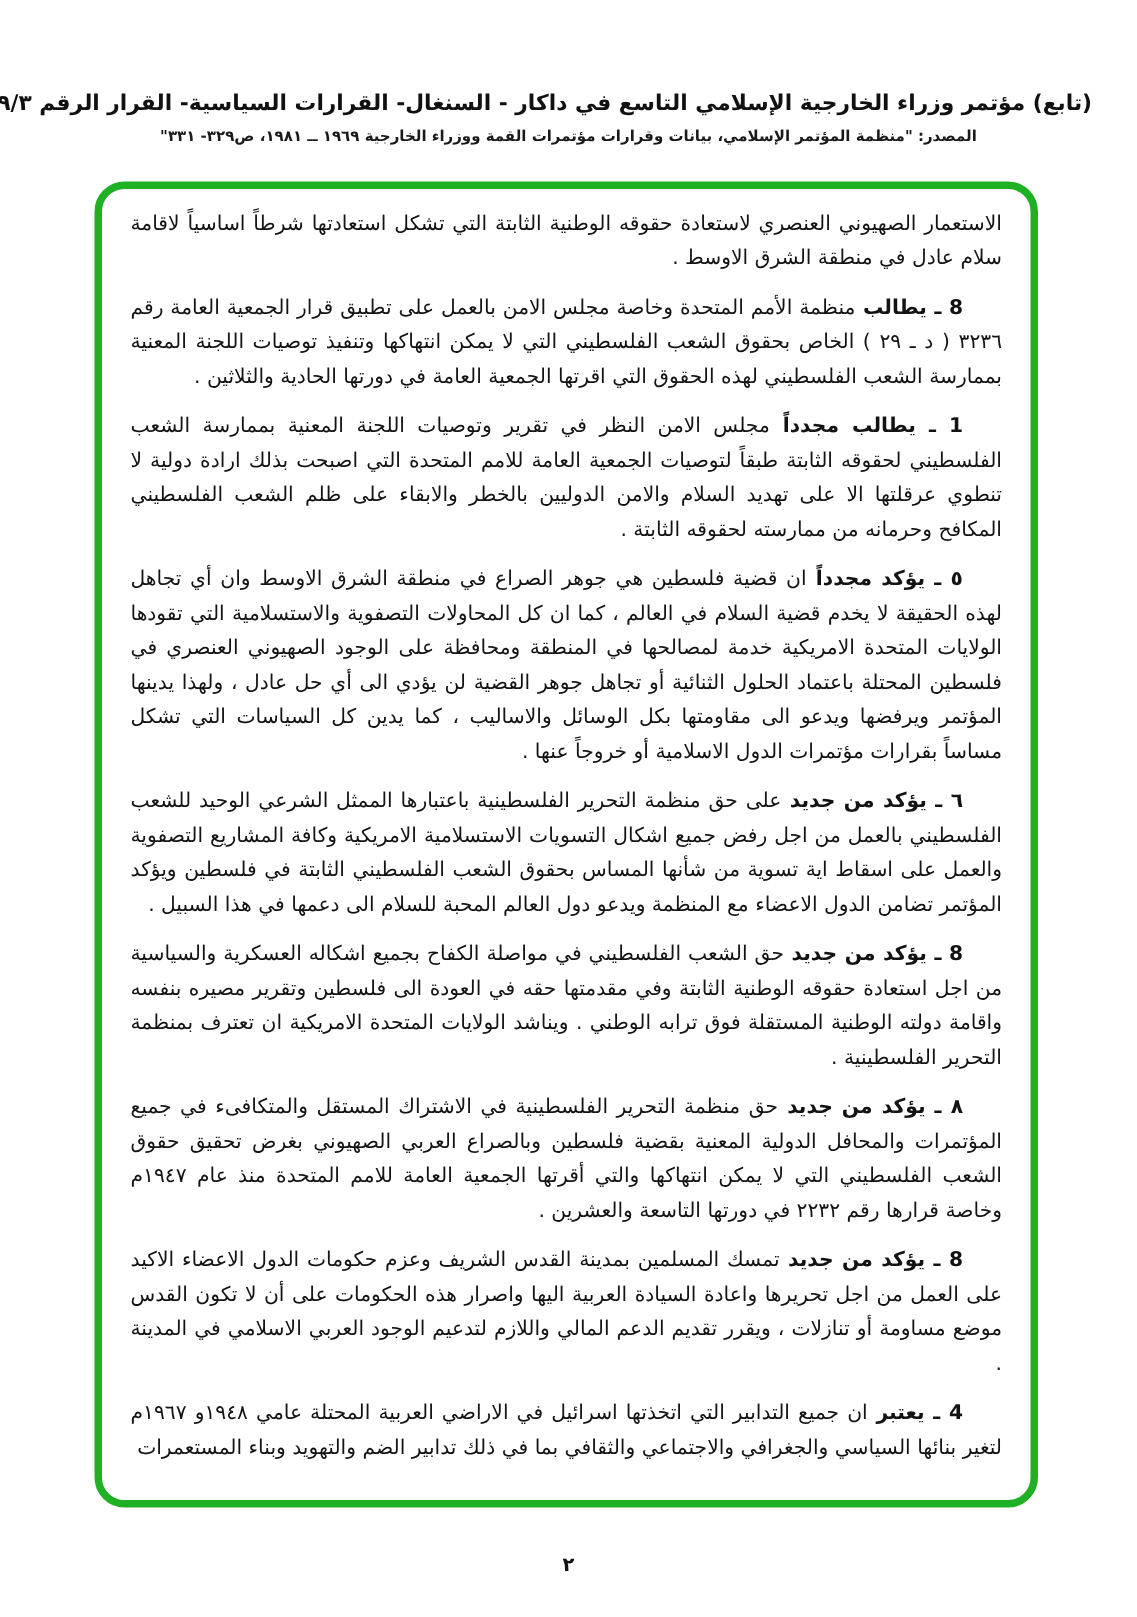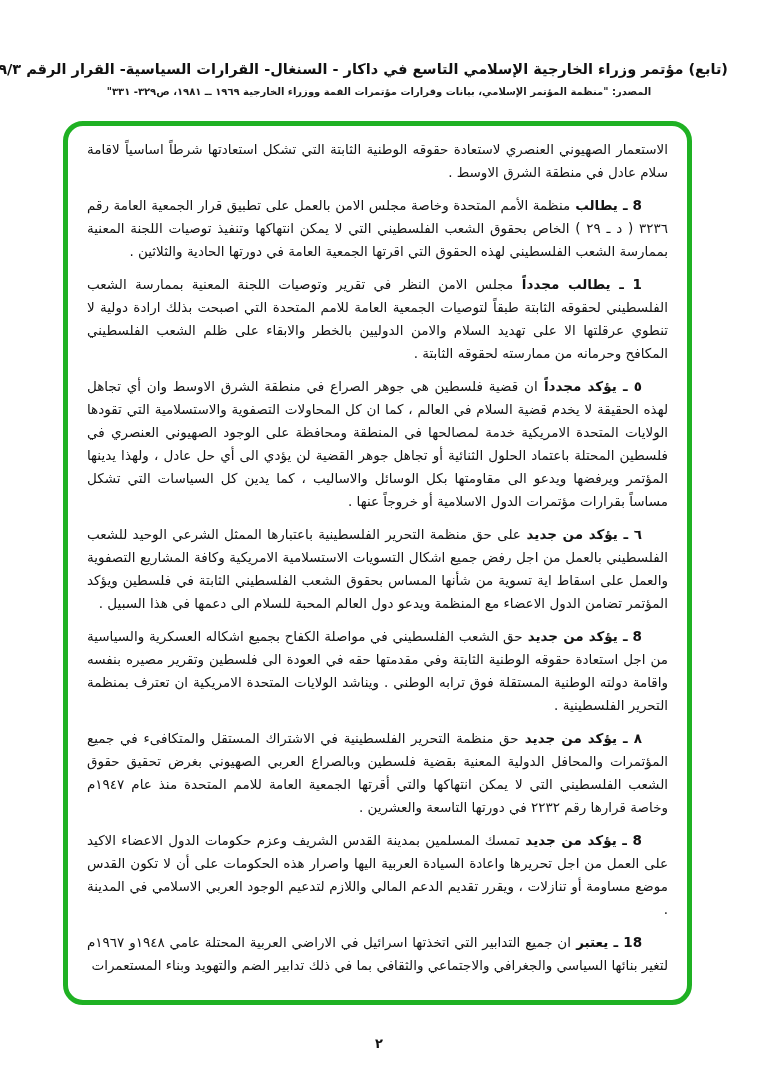--- a/index.html
+++ b/index.html
@@ -90,17 +90,17 @@
 <div class="document-frame" style="border-color: rgb(31, 177, 35);">
   <div class="frame-inner">
       <p class="para">الاستعمار الصهيوني العنصري لاستعادة حقوقه الوطنية الثابتة التي تشكل استعادتها شرطاً اساسياً لاقامة سلام عادل في منطقة الشرق الاوسط .</p>
       <p class="para numbered"><b>8 ـ يطالب </b>منظمة الأمم المتحدة وخاصة مجلس الامن بالعمل على تطبيق قرار الجمعية العامة رقم ٣٢٣٦ ( د ـ ٢٩ ) الخاص بحقوق الشعب الفلسطيني التي لا يمكن انتهاكها وتنفيذ توصيات اللجنة المعنية بممارسة الشعب الفلسطيني لهذه الحقوق التي اقرتها الجمعية العامة في دورتها الحادية والثلاثين .</p>
       <p class="para numbered"><b>1 ـ يطالب مجدداً </b>مجلس الامن النظر في تقرير وتوصيات اللجنة المعنية بممارسة الشعب الفلسطيني لحقوقه الثابتة طبقاً لتوصيات الجمعية العامة للامم المتحدة التي اصبحت بذلك ارادة دولية لا تنطوي عرقلتها الا على تهديد السلام والامن الدوليين بالخطر والابقاء على ظلم الشعب الفلسطيني المكافح وحرمانه من ممارسته لحقوقه الثابتة .</p>
       <p class="para numbered"><b>٥ ـ يؤكد مجدداً </b>ان قضية فلسطين هي جوهر الصراع في منطقة الشرق الاوسط وان أي تجاهل لهذه الحقيقة لا يخدم قضية السلام في العالم ، كما ان كل المحاولات التصفوية والاستسلامية التي تقودها الولايات المتحدة الامريكية خدمة لمصالحها في المنطقة ومحافظة على الوجود الصهيوني العنصري في فلسطين المحتلة باعتماد الحلول الثنائية أو تجاهل جوهر القضية لن يؤدي الى أي حل عادل ، ولهذا يدينها المؤتمر ويرفضها ويدعو الى مقاومتها بكل الوسائل والاساليب ، كما يدين كل السياسات التي تشكل مساساً بقرارات مؤتمرات الدول الاسلامية أو خروجاً عنها .</p>
       <p class="para numbered"><b>٦ ـ يؤكد من جديد </b>على حق منظمة التحرير الفلسطينية باعتبارها الممثل الشرعي الوحيد للشعب الفلسطيني بالعمل من اجل رفض جميع اشكال التسويات الاستسلامية الامريكية وكافة المشاريع التصفوية والعمل على اسقاط اية تسوية من شأنها المساس بحقوق الشعب الفلسطيني الثابتة في فلسطين ويؤكد المؤتمر تضامن الدول الاعضاء مع المنظمة ويدعو دول العالم المحبة للسلام الى دعمها في هذا السبيل .</p>
       <p class="para numbered"><b>8 ـ يؤكد من جديد </b>حق الشعب الفلسطيني في مواصلة الكفاح بجميع اشكاله العسكرية والسياسية من اجل استعادة حقوقه الوطنية الثابتة وفي مقدمتها حقه في العودة الى فلسطين وتقرير مصيره بنفسه واقامة دولته الوطنية المستقلة فوق ترابه الوطني . ويناشد الولايات المتحدة الامريكية ان تعترف بمنظمة التحرير الفلسطينية .</p>
       <p class="para numbered"><b>٨ ـ يؤكد من جديد </b>حق منظمة التحرير الفلسطينية في الاشتراك المستقل والمتكافىء في جميع المؤتمرات والمحافل الدولية المعنية بقضية فلسطين وبالصراع العربي الصهيوني بغرض تحقيق حقوق الشعب الفلسطيني التي لا يمكن انتهاكها والتي أقرتها الجمعية العامة للامم المتحدة منذ عام ١٩٤٧م وخاصة قرارها رقم ٢٢٣٢ في دورتها التاسعة والعشرين .</p>
       <p class="para numbered"><b>8 ـ يؤكد من جديد </b>تمسك المسلمين بمدينة القدس الشريف وعزم حكومات الدول الاعضاء الاكيد على العمل من اجل تحريرها واعادة السيادة العربية اليها واصرار هذه الحكومات على أن لا تكون القدس موضع مساومة أو تنازلات ، ويقرر تقديم الدعم المالي واللازم لتدعيم الوجود العربي الاسلامي في المدينة .</p>
-      <p class="para numbered"><b>18 ـ يعتبر </b>ان جميع التدابير التي اتخذتها اسرائيل في الاراضي العربية المحتلة عامي ١٩٤٨و ١٩٦٧م لتغير بنائها السياسي والجغرافي والاجتماعي والثقافي بما في ذلك تدابير الضم والتهويد وبناء المستعمرات</p>
+      <p class="para numbered"><b>4 ـ يعتبر </b>ان جميع التدابير التي اتخذتها اسرائيل في الاراضي العربية المحتلة عامي ١٩٤٨و ١٩٦٧م لتغير بنائها السياسي والجغرافي والاجتماعي والثقافي بما في ذلك تدابير الضم والتهويد وبناء المستعمرات</p>
     </div>
 </div>
 
 <div class="page-number">٢</div>
 
 </body></html>

